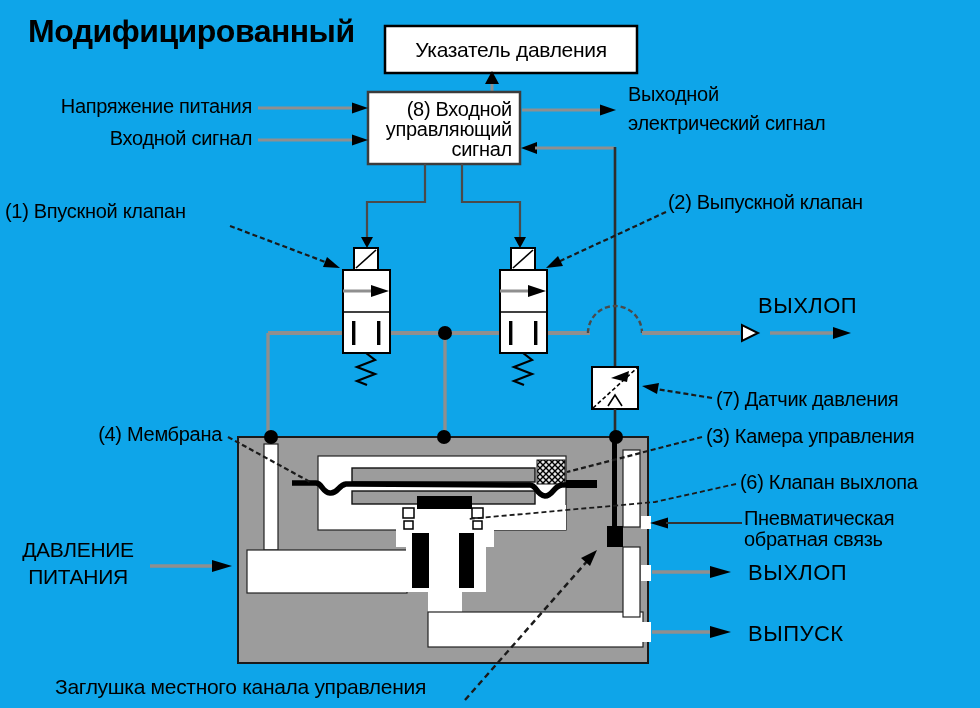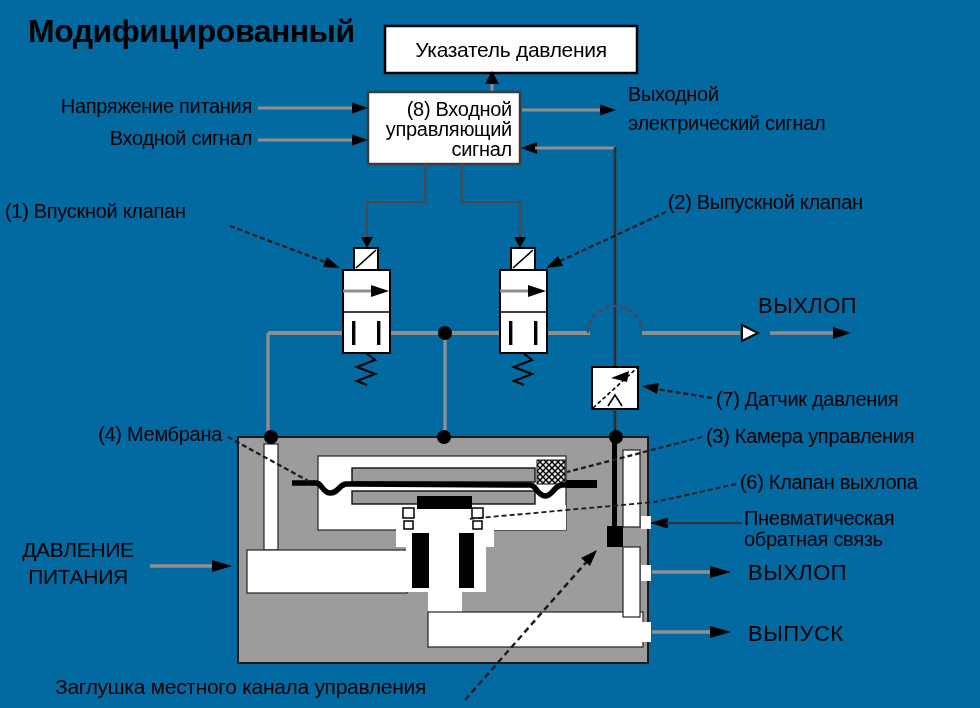--- a/index.html
+++ b/index.html
@@ -1,16 +1,16 @@
 <!DOCTYPE html>
 <html lang="ru"><head>
 <meta charset="utf-8">
 <style>
   html,body{margin:0;padding:0;background:#fff;}
-  .stage{position:relative;width:980px;height:708px;background:#0369a1;overflow:hidden;
+  .stage{position:relative;width:980px;height:708px;background:#0ea5e9;overflow:hidden;
          font-family:"Liberation Sans","DejaVu Sans",sans-serif;}
   svg{display:block;}
   text{fill:#000;font-family:"Liberation Sans","DejaVu Sans",sans-serif;letter-spacing:-0.3px;}
   .t20{font-size:20px;}
   .t21{font-size:21px;}
   .t22{font-size:22px;letter-spacing:0.5px;}
   .title{font-size:32px;font-weight:bold;letter-spacing:-0.5px;}
 </style>
 </head>
 <body>

